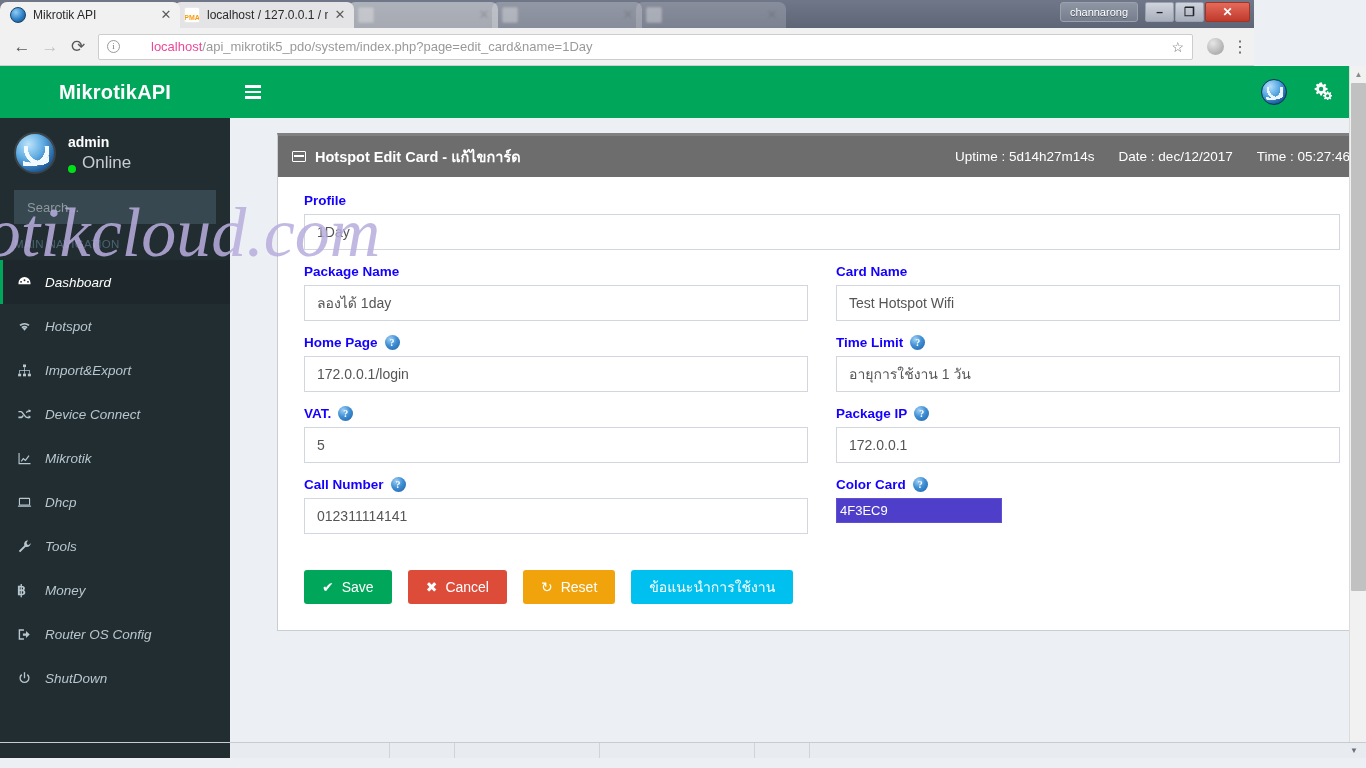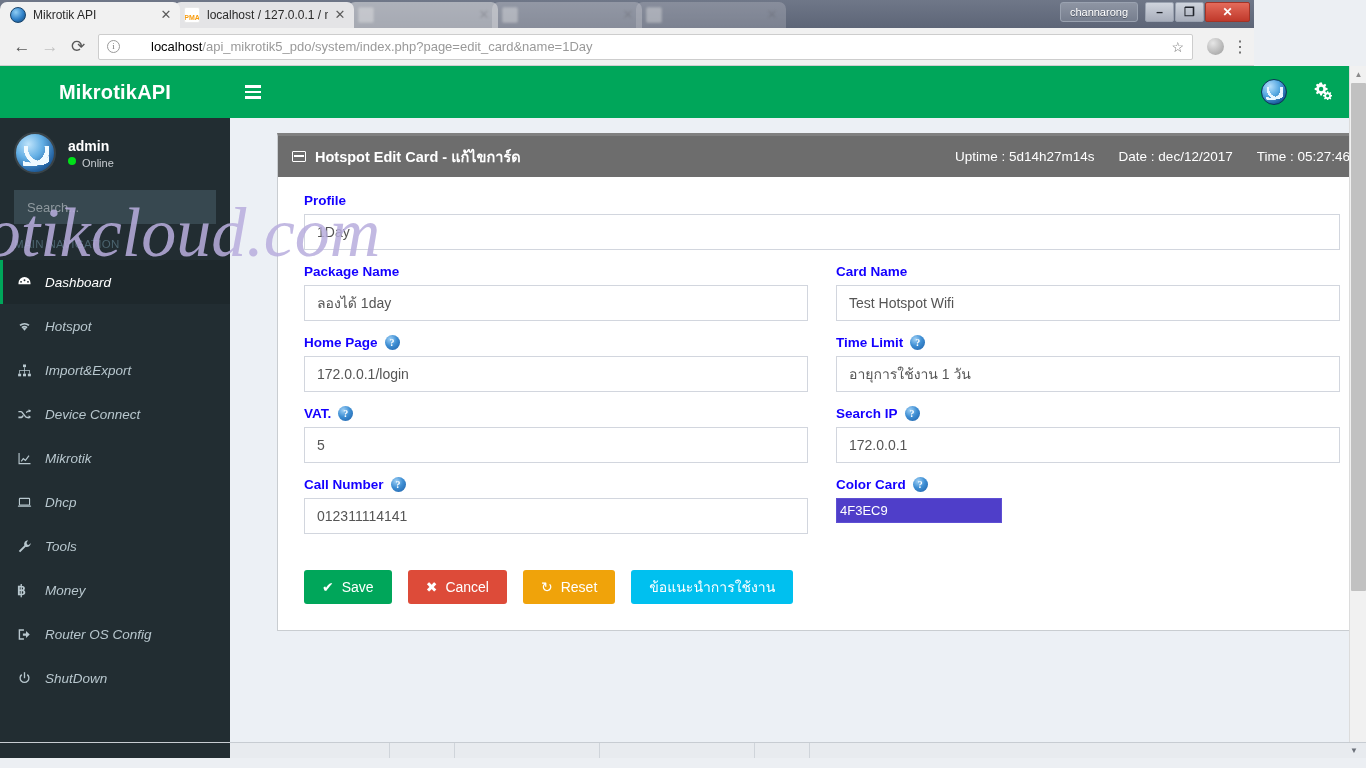--- a/index.html
+++ b/index.html
@@ -104,21 +104,21 @@
     flex: 1 1 auto; height: 26px; margin: 0 6px;
     background: #ffffff; border: 1px solid #cdcdcd; border-radius: 2px;
     display: flex; align-items: center; padding: 0 8px;
     font-size: 13px; color: #9a9a9a;
   }
   .omnibox .info-circ {
     width: 13px; height: 13px; border: 1.4px solid #9a9a9a; border-radius: 50%;
     font-size: 9px; line-height: 11px; text-align: center; color: #7a7a7a;
     margin-right: 7px; flex: 0 0 13px; font-family: "Liberation Serif", serif;
   }
-  .omnibox .host { color: #000000; padding-left: 24px; }
+  .omnibox .host { color: #ec4899; padding-left: 24px; }
   .omnibox .star { margin-left: auto; color: #6e6e6e; font-size: 14px; }
   .chrome-icons { display: flex; align-items: center; }
   .profile-bub {
     width: 17px; height: 17px; border-radius: 50%;
     background: radial-gradient(circle at 35% 30%, #e6e6e6, #9a9a9a);
     margin: 0 8px;
   }
   .kebab { color: #5a5a5a; font-size: 16px; line-height: 12px; width: 14px; text-align: center; }
 
   
@@ -176,21 +176,21 @@
   }
   .avatar::before {
     content: ""; position: absolute; left: 7px; top: 12px;
     width: 26px; height: 20px;
     background:
       radial-gradient(ellipse at 28% 18%, transparent 55%, #f0faff 56%, #f0faff 73%, transparent 74%),
       radial-gradient(ellipse at 64% 8%, transparent 50%, #f0faff 51%, #f0faff 67%, transparent 68%);
   }
   .user-meta { margin-left: 12px; }
   .user-meta .uname { color: #fff; font-size: 14px; font-weight: bold; }
-  .user-meta .ustat { color: #c8cdd1; font-size: 11px; margin-top: 3px; display: flex; align-items: flex-start; }
+  .user-meta .ustat { color: #c8cdd1; font-size: 17px; margin-top: 3px; display: flex; align-items: flex-end; }
   .dot-online { width: 8px; height: 8px; border-radius: 50%; background: #00e019; margin-right: 6px; display: inline-block; }
 
   .search-wrap { padding: 6px 14px 0 14px; }
   .search-box {
     height: 34px; background: #374850; border: 1px solid #374850;
     display: flex; align-items: center; padding: 0 10px;
   }
   .search-box input {
     background: transparent; border: 0; outline: none;
     color: #9aa3a8; font-size: 13px; width: 100%;
@@ -613,21 +613,21 @@
               <div class="form-group">
                 <div class="form-label">
                   <span>Time Limit</span>
                   <span class="help-ico">?</span>
                 </div>
                 <input class="form-input" type="text" value="อายุการใช้งาน 1 วัน" style="">
               </div>
 
               <div class="form-group">
                 <div class="form-label">
-                  <span>Search IP</span>
+                  <span>Package IP</span>
                   <span class="help-ico">?</span>
                 </div>
                 <input class="form-input" type="text" value="172.0.0.1" style="">
               </div>
 
               <div class="form-group">
                 <div class="form-label">
                   <span>Color Card</span>
                   <span class="help-ico">?</span>
                 </div>

